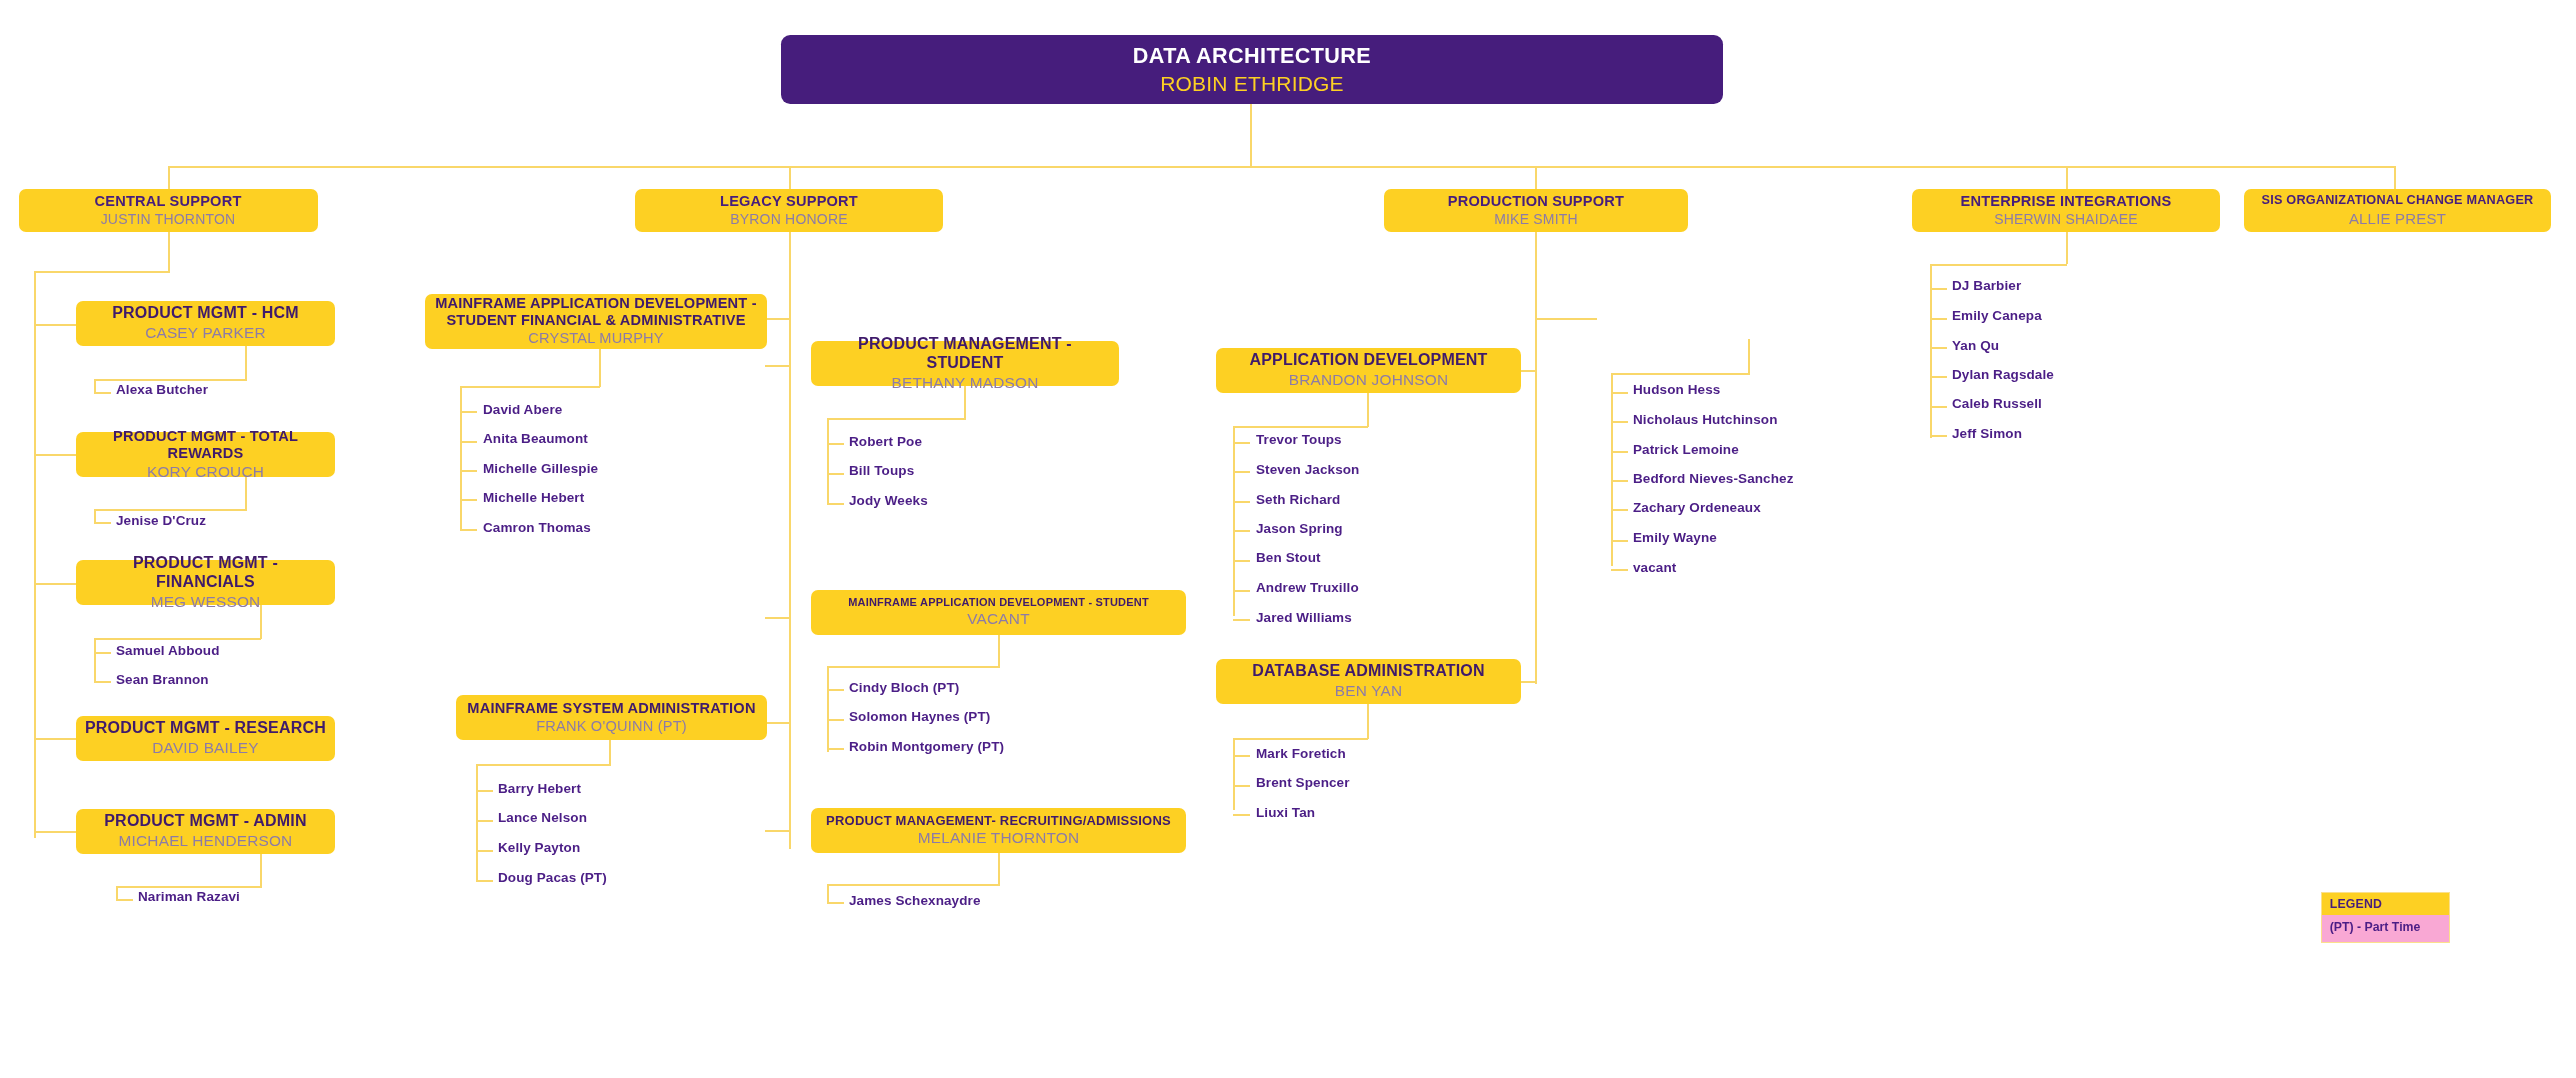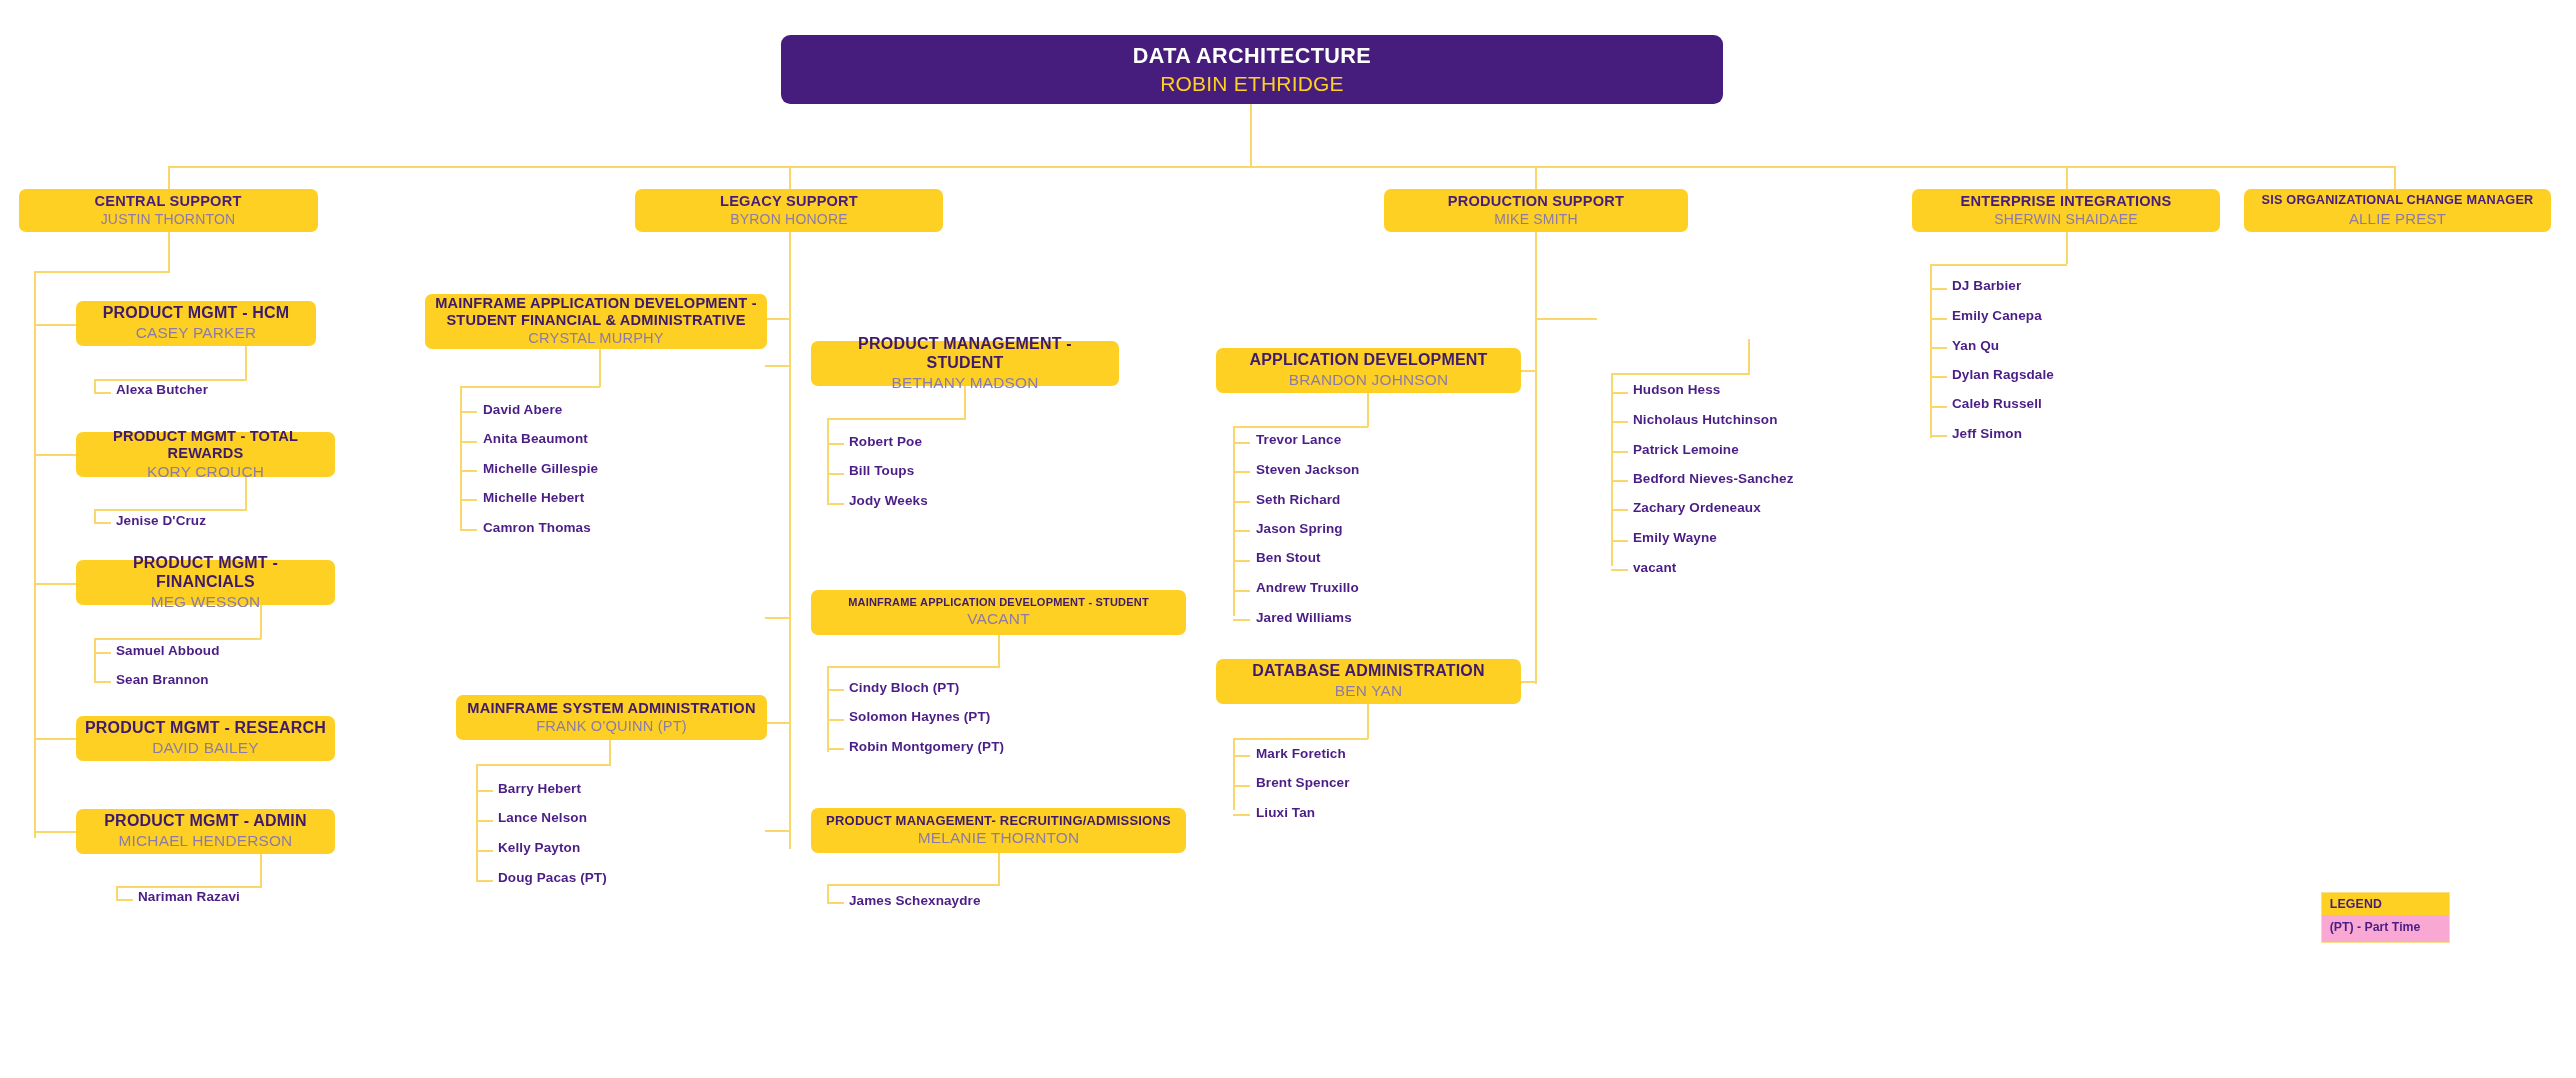--- a/index.html
+++ b/index.html
@@ -149,21 +149,21 @@
   <div class="ln v" style="left:168px;top:232px;height:40px;"></div>
   <div class="ln h" style="left:34px;top:271px;width:136px;"></div>
   <div class="ln v" style="left:34px;top:271px;height:567px;"></div>
 
   <div class="ln h" style="left:34px;top:324px;width:43px;"></div>
   <div class="ln h" style="left:34px;top:454px;width:43px;"></div>
   <div class="ln h" style="left:34px;top:583px;width:43px;"></div>
   <div class="ln h" style="left:34px;top:738px;width:43px;"></div>
   <div class="ln h" style="left:34px;top:831px;width:43px;"></div>
 
-  <div class="node unit" style="left:76px;top:301px;width:240px;height:45px;">
+  <div class="node unit" style="left:76px;top:301px;width:259px;height:45px;">
     <div class="title">PRODUCT MGMT - HCM</div>
     <div class="person">CASEY PARKER</div>
   </div>
   <div class="ln v" style="left:245px;top:346px;height:34px;"></div>
   <div class="ln h" style="left:94px;top:379px;width:153px;"></div>
   <div class="ln v" style="left:94px;top:379px;height:13px;"></div>
   <div class="ln h" style="left:94px;top:392px;width:17px;"></div>
   <div class="leaf" style="left:116px;top:382px;">Alexa Butcher</div>
 
   <div class="node unit" style="left:76px;top:432px;width:259px;height:45px;">
@@ -294,21 +294,21 @@
   <div class="ln v" style="left:1367px;top:392px;height:35px;"></div>
   <div class="ln h" style="left:1233px;top:426px;width:135px;"></div>
   <div class="ln v" style="left:1233px;top:426px;height:190px;"></div>
   <div class="ln h" style="left:1233px;top:442px;width:17px;"></div>
   <div class="ln h" style="left:1233px;top:471px;width:17px;"></div>
   <div class="ln h" style="left:1233px;top:501px;width:17px;"></div>
   <div class="ln h" style="left:1233px;top:530px;width:17px;"></div>
   <div class="ln h" style="left:1233px;top:560px;width:17px;"></div>
   <div class="ln h" style="left:1233px;top:590px;width:17px;"></div>
   <div class="ln h" style="left:1233px;top:619px;width:17px;"></div>
-  <div class="leaf" style="left:1256px;top:432px;">Trevor Lance</div>
+  <div class="leaf" style="left:1256px;top:432px;">Trevor Toups</div>
   <div class="leaf" style="left:1256px;top:462px;">Steven Jackson</div>
   <div class="leaf" style="left:1256px;top:492px;">Seth Richard</div>
   <div class="leaf" style="left:1256px;top:521px;">Jason Spring</div>
   <div class="leaf" style="left:1256px;top:550px;">Ben Stout</div>
   <div class="leaf" style="left:1256px;top:580px;">Andrew Truxillo</div>
   <div class="leaf" style="left:1256px;top:610px;">Jared Williams</div>
 
   <div class="node unit" style="left:1216px;top:659px;width:305px;height:45px;">
     <div class="title">DATABASE ADMINISTRATION</div>
     <div class="person">BEN YAN</div>

